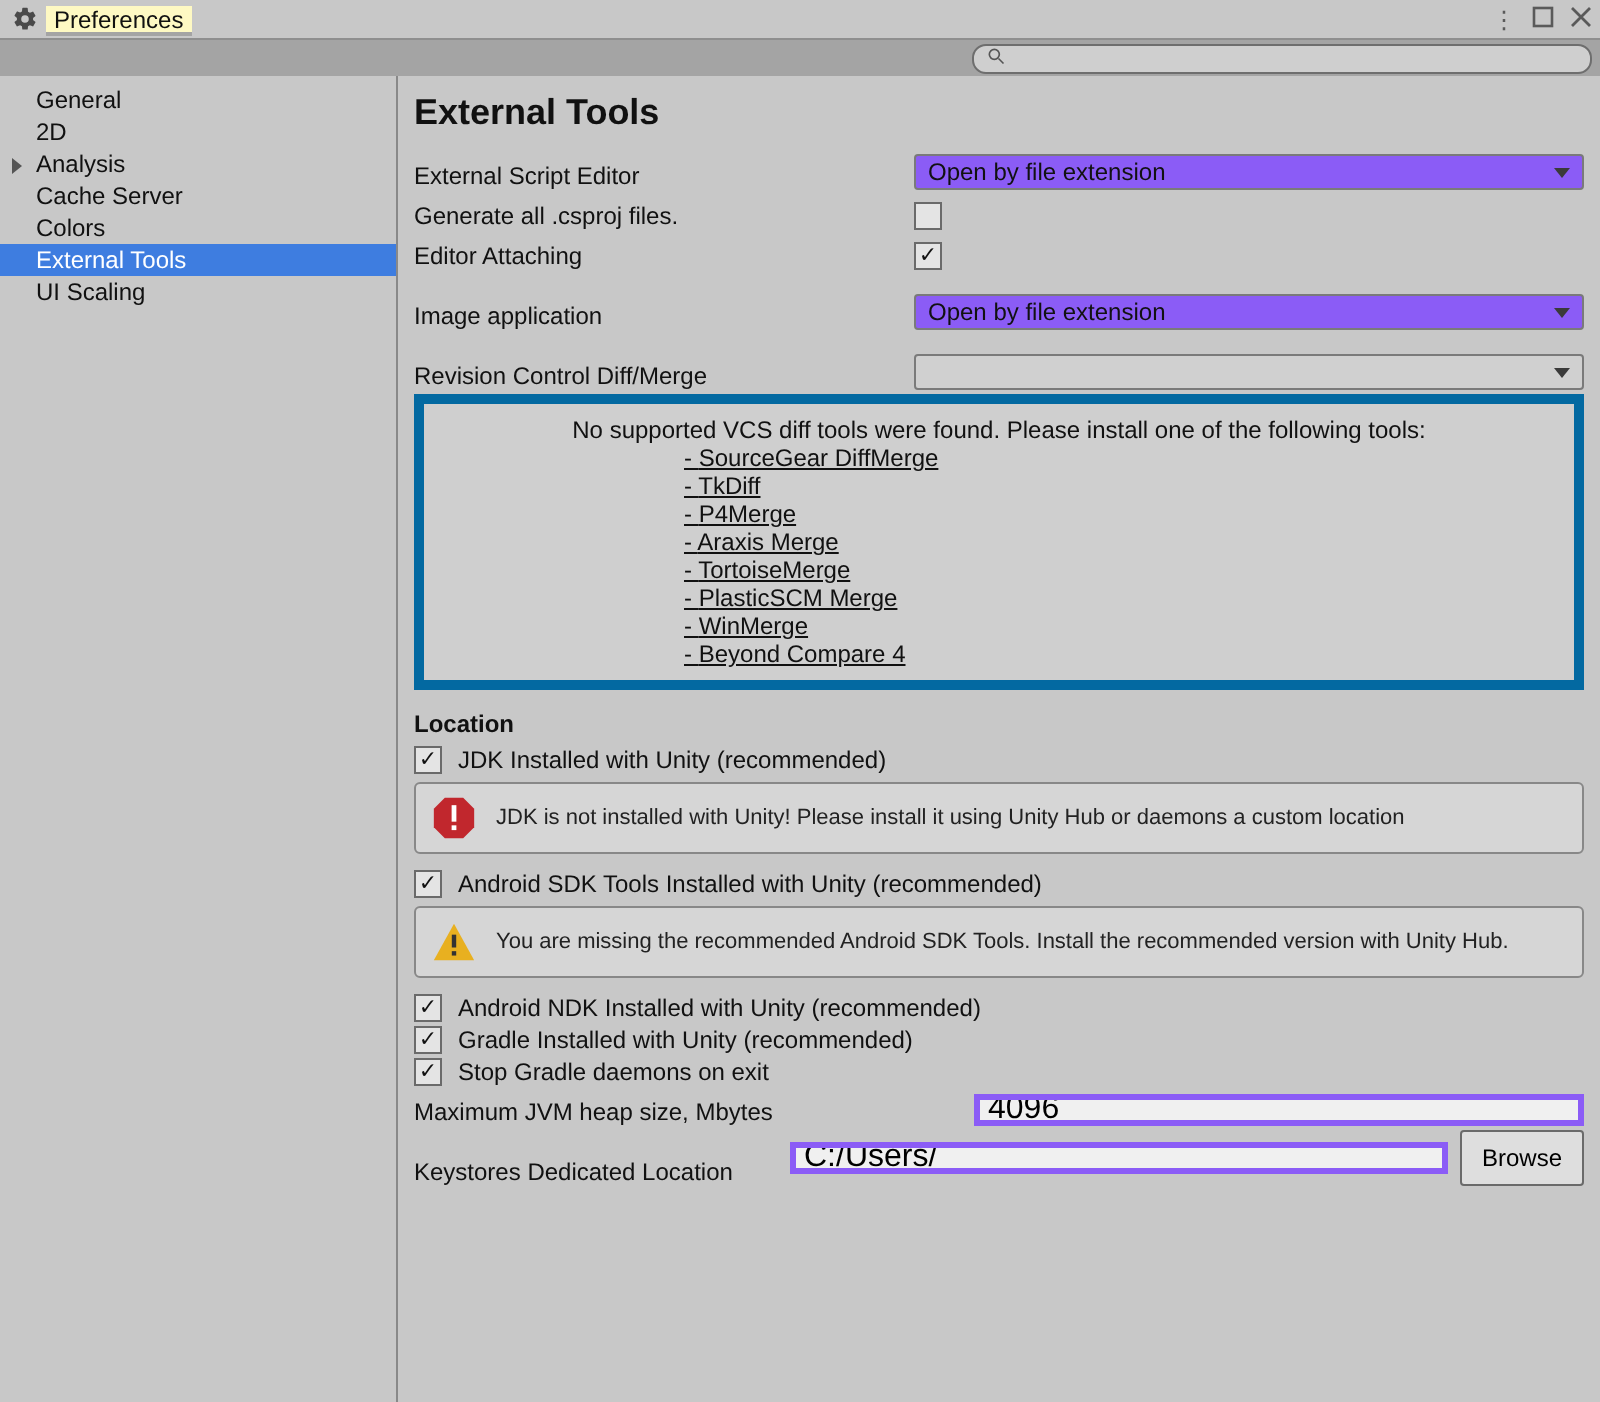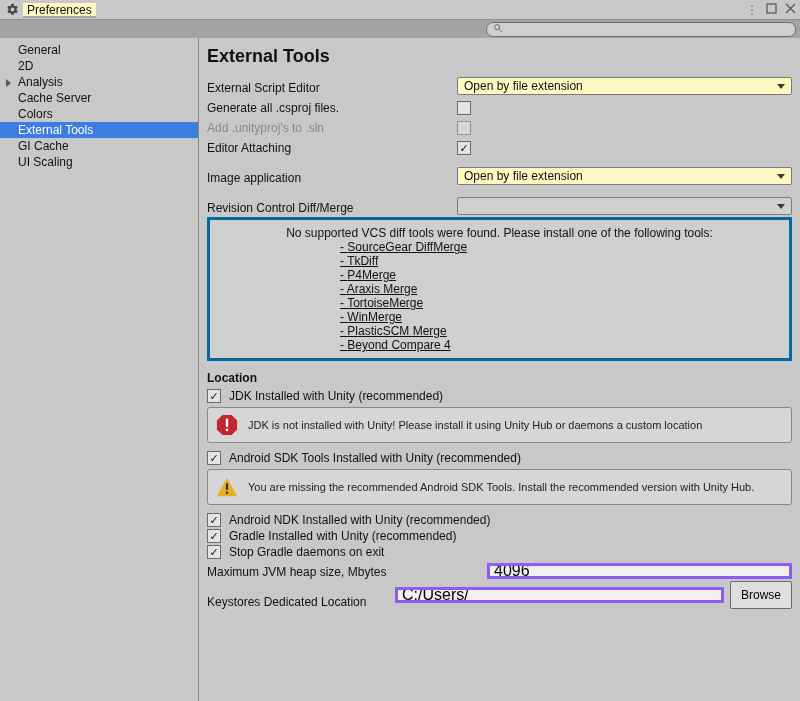--- a/index.html
+++ b/index.html
@@ -96,21 +96,21 @@
   .row .lbl {
     width: 250px;
     font-size: 12px;
   }
   .row .lbl.disabled { color: #888; }
   .row .ctrl { flex: 1; display: flex; align-items: center; }
 
   .dropdown {
     flex: 1;
     height: 18px;
-    background: #fef9c3;
+    background: #8b5cf6;
     border: 1px solid #7a7a7a;
     border-radius: 2px;
     display: flex; align-items: center; justify-content: space-between;
     padding: 0 6px;
     font-size: 12px;
     cursor: default;
   }
   .dropdown .arrow {
     border-left: 4px solid transparent;
     border-right: 4px solid transparent;
@@ -129,21 +129,21 @@
     content: "✓";
     font-size: 11px;
     line-height: 11px;
     color: #111;
   }
   .checkbox.disabled { opacity: 0.55; }
 
   .spacer { height: 10px; }
 
   .info-box {
-    border: 3px solid #0369a1;
+    border: 5px solid #0369a1;
     background: #cfcfcf;
     padding: 6px 10px;
     margin: 2px 0 8px 0;
     font-size: 12px;
   }
   .info-box .tool-list { margin-left: 120px; text-decoration: underline; }
   .info-box .tool-list div::before { content: "- "; }
 
   h3.section {
     font-size: 12px;
@@ -233,21 +233,20 @@
 
 <div class="body">
 
   <div class="sidebar">
     <div class="sidebar-item"><span>General</span></div>
     <div class="sidebar-item"><span>2D</span></div>
     <div class="sidebar-item expandable"><span>Analysis</span></div>
     <div class="sidebar-item"><span>Cache Server</span></div>
     <div class="sidebar-item"><span>Colors</span></div>
     <div class="sidebar-item selected"><span>External Tools</span></div>
-    <div class="sidebar-item"><span>GI Cache</span></div>
     <div class="sidebar-item"><span>UI Scaling</span></div>
   </div>
 
   <div class="main">
     <h1 class="page-title">External Tools</h1>
 
     <div class="row">
       <div class="lbl">External Script Editor</div>
       <div class="ctrl">
         <div class="dropdown">
@@ -257,26 +256,20 @@
       </div>
     </div>
 
     <div class="row">
       <div class="lbl">Generate all .csproj files.</div>
       <div class="ctrl">
           <span class="checkbox"></span>
         </div>
     </div>
 
-    <div class="row">
-      <div class="lbl disabled">Add .unityproj's to .sln</div>
-      <div class="ctrl">
-          <span class="checkbox disabled"></span>
-        </div>
-    </div>
 
     <div class="row">
       <div class="lbl">Editor Attaching</div>
       <div class="ctrl">
           <span class="checkbox checked"></span>
         </div>
     </div>
 
     <div class="spacer"></div>
 
@@ -303,22 +296,22 @@
     </div>
 
     <div class="info-box">
       <div style="text-align:center">No supported VCS diff tools were found. Please install one of the following tools:</div>
       <div class="tool-list">
         <div>SourceGear DiffMerge</div>
         <div>TkDiff</div>
         <div>P4Merge</div>
         <div>Araxis Merge</div>
         <div>TortoiseMerge</div>
+        <div>PlasticSCM Merge</div>
         <div>WinMerge</div>
-        <div>PlasticSCM Merge</div>
         <div>Beyond Compare 4</div>
       </div>
     </div>
 
     <h3 class="section">Location</h3>
 
     <div class="chk-line">
       <span class="checkbox checked"></span>
       <span class="lbl2">JDK Installed with Unity (recommended)</span>
     </div>

